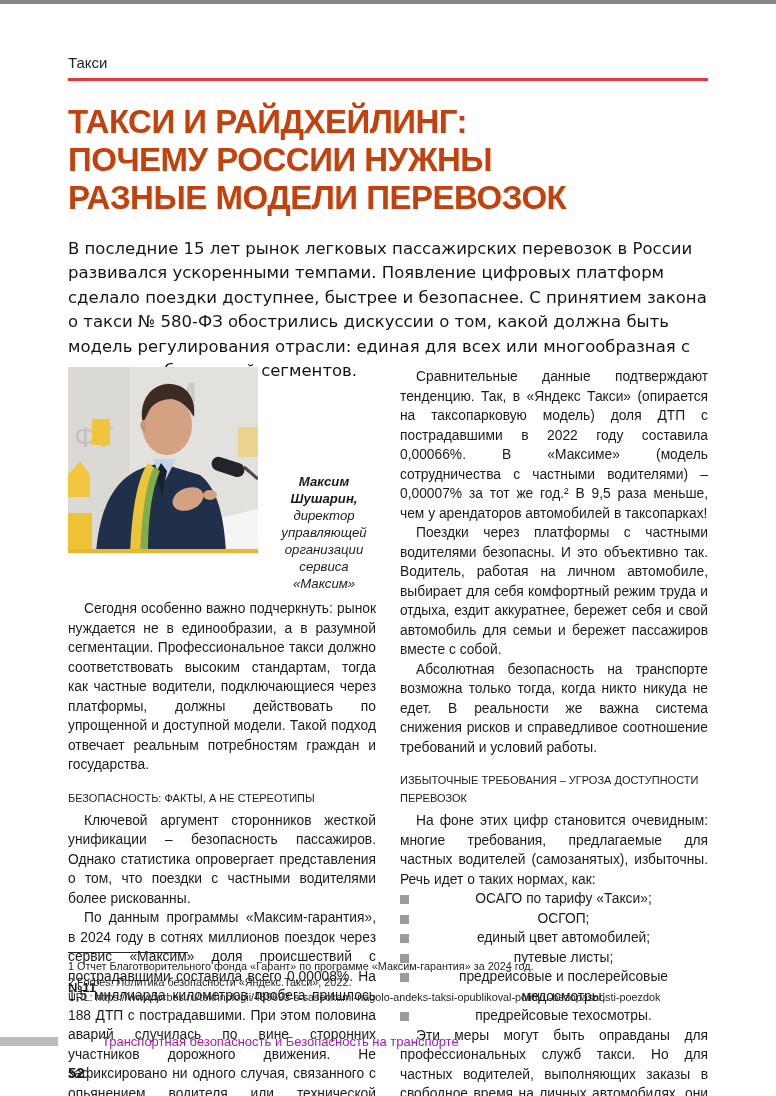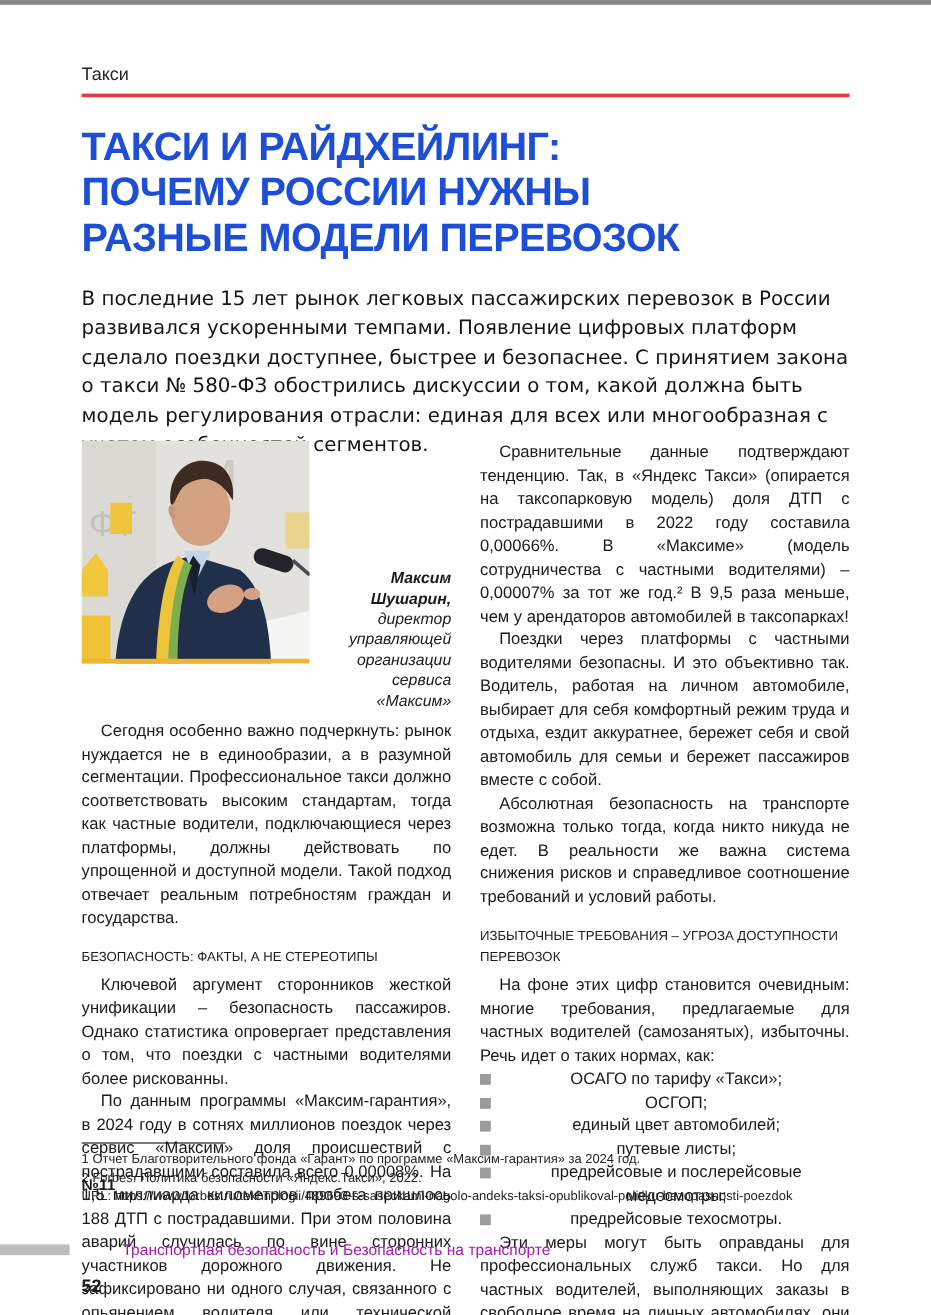--- a/index.html
+++ b/index.html
@@ -4,30 +4,30 @@
 <style>
   * { margin:0; padding:0; box-sizing:border-box; }
   body { background:#888; font-family:"Liberation Sans", sans-serif; }
   .page {
     position:relative; width:776px; height:1096px; background:#ffffff;
     margin:4px auto; overflow:hidden; color:#1c1a1b;
   }
   .category { position:absolute; left:68px; top:50px; font-size:15px; color:#262324; }
   .rule-red { position:absolute; left:68px; top:74px; width:640px; height:3px; background:#e8363c; }
   .title { position:absolute; left:68px; top:99px; width:660px;
-           font-size:33px; line-height:38px; font-weight:bold; color:#1d4ed8; letter-spacing:-0.5px; }
+           font-size:33px; line-height:38px; font-weight:bold; color:#c2410c; letter-spacing:-0.5px; }
   .lead { position:absolute; left:68px; top:233px; width:648px;
           font-family:"DejaVu Sans", sans-serif; font-size:16.5px; line-height:24.4px; color:#161415; }
   .col { position:absolute; top:363px; width:308px; font-size:13.8px; line-height:19.5px; text-align:justify; }
   .col-left  { left:68px; }
   .col-right { left:400px; }
   .photo-row { display:flex; margin-bottom:7px; }
   .photo { width:190px; height:186px; flex:0 0 auto; display:block; }
   .caption { margin-left:14px; margin-top:106px; width:104px;
-             font-size:13.2px; line-height:17px; font-style:italic; text-align:right; }
+             font-size:13.2px; line-height:17px; font-style:italic; text-align:center; }
   .caption .cap-name { font-weight:bold; }
   .caption .cap-role { white-space:pre-line;font-style:italic; }
   p.body-par { text-indent:16px; }
   .sec-header { font-weight:normal; font-size:11px; line-height:18px;
                 margin-top:14px; margin-bottom:4px; text-align:left; }
   ul.bullets { list-style:none; text-align:left; }
   ul.bullets li { position:relative; padding-left:19px;text-align:center; }
   .sq { position:absolute; left:0; top:6px; width:9px; height:9px; background:#9b9b9b; display:inline-block; }
   .footnotes { position:absolute; left:68px; top:948px; width:640px;
                font-size:10.8px; line-height:15.5px; color:#262324; }

